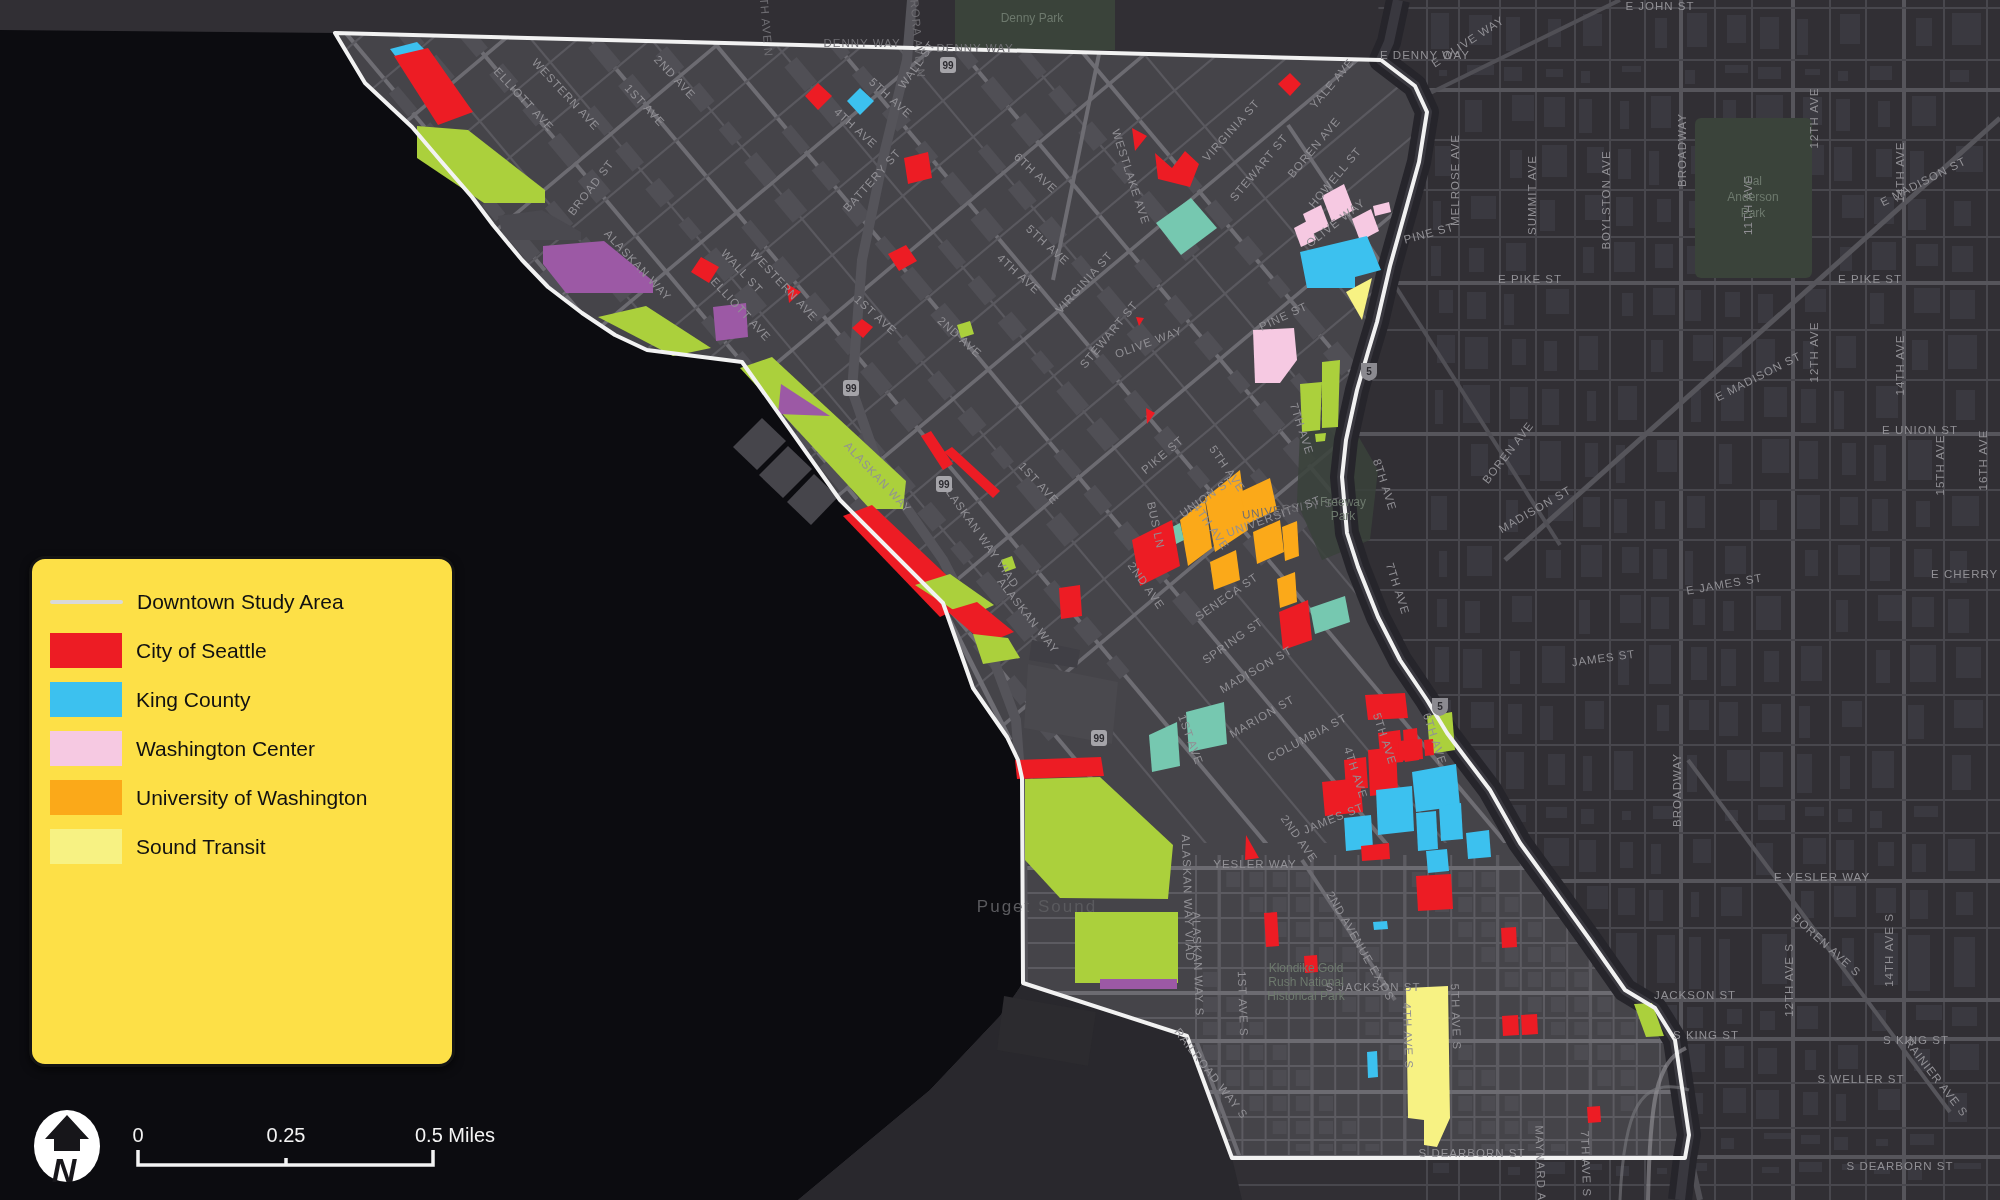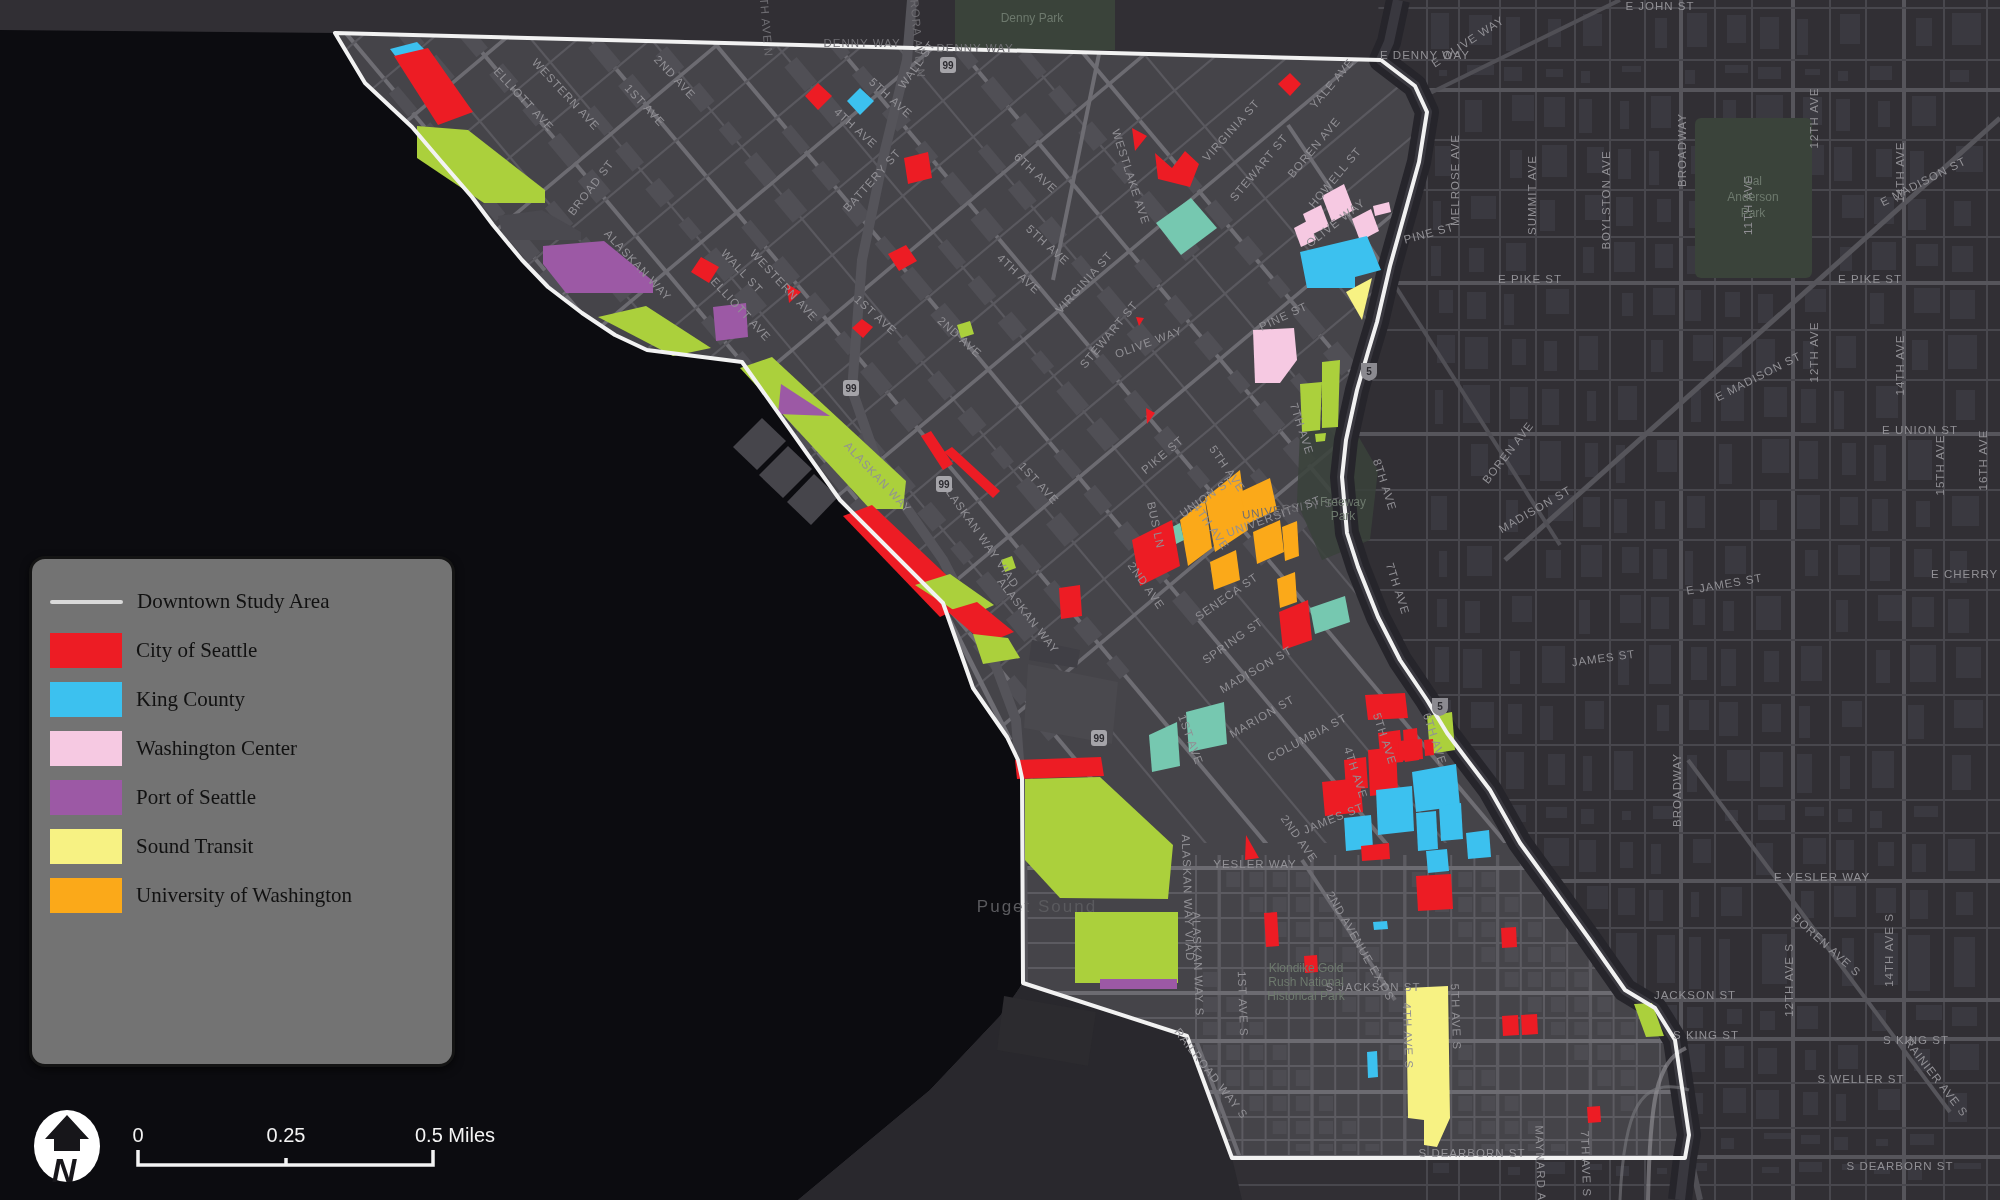--- a/index.html
+++ b/index.html
@@ -1,23 +1,23 @@
 <!DOCTYPE html>
 <html><head>
 <meta charset="utf-8">
 <style>
   html,body{margin:0;padding:0;background:#1f1e22;}
   .canvas{position:relative;width:2000px;height:1200px;overflow:hidden;background:#312f34;
           font-family:"Liberation Sans",sans-serif;}
   svg text{font-family:"Liberation Sans",sans-serif;}
   .map-svg{position:absolute;left:0;top:0;}
   
-  .legend{position:absolute;left:29px;top:556px;width:426px;height:511px;background:#737373;
+  .legend{position:absolute;left:29px;top:556px;width:426px;height:511px;background:#fde047;
           border:3px solid #141414;border-radius:16px;box-shadow:0 3px 8px rgba(0,0,0,.6);
-          box-sizing:border-box;padding:18px 16px 10px 18px;color:#141414;font-family:Liberation Serif, serif;}
+          box-sizing:border-box;padding:18px 16px 10px 18px;color:#141414;}
   .legend-row{display:flex;align-items:center;height:49px;}
   .legend-swatch{width:72px;height:35px;flex:0 0 72px;margin-right:14px;}
   .legend-line{width:73px;height:4px;flex:0 0 73px;margin-right:14px;background:#d9d9d9;border-radius:2px;}
   .legend-label{font-size:21px;color:#111;white-space:nowrap;}
   .legend-header{font-size:22px;font-weight:bold;margin:6px 0 2px 0;height:40px;display:flex;align-items:center;}
   
   .scalebar{position:absolute;left:0;top:0;color:#fff;}
   
   .north{position:absolute;left:0;top:0;}
 </style>
@@ -1057,30 +1057,26 @@
         </div>
         <div class="legend-row">
           <span class="legend-swatch" style="background: rgb(60, 193, 239);"></span>
           <span class="legend-label">King County</span>
         </div>
         <div class="legend-row">
           <span class="legend-swatch" style="background: rgb(246, 201, 226);"></span>
           <span class="legend-label">Washington Center</span>
         </div>
         <div class="legend-row">
-          <span class="legend-swatch" style="background: rgb(156, 89, 165);"></span>
-          <span class="legend-label">Port of Seattle</span>
+          <span class="legend-swatch" style="background: rgb(251, 169, 25);"></span>
+          <span class="legend-label">University of Washington</span>
         </div>
         <div class="legend-row">
           <span class="legend-swatch" style="background: rgb(247, 242, 131);"></span>
           <span class="legend-label">Sound Transit</span>
-        </div>
-        <div class="legend-row">
-          <span class="legend-swatch" style="background: rgb(251, 169, 25);"></span>
-          <span class="legend-label">University of Washington</span>
         </div>
       </div>
   </div>
 
   <svg class="north" width="140" height="120" style="left:20px;top:1098px;">
     <ellipse cx="47" cy="48" rx="33" ry="36" fill="#ffffff"></ellipse>
     <polygon points="47,17 25,41 34,41 34,53 60,53 60,41 69,41" fill="#17161a"></polygon>
     <text id="northN" x="44" y="84" text-anchor="middle" font-size="34" font-weight="bold" font-style="italic" fill="#17161a">N</text>
   </svg>
 

